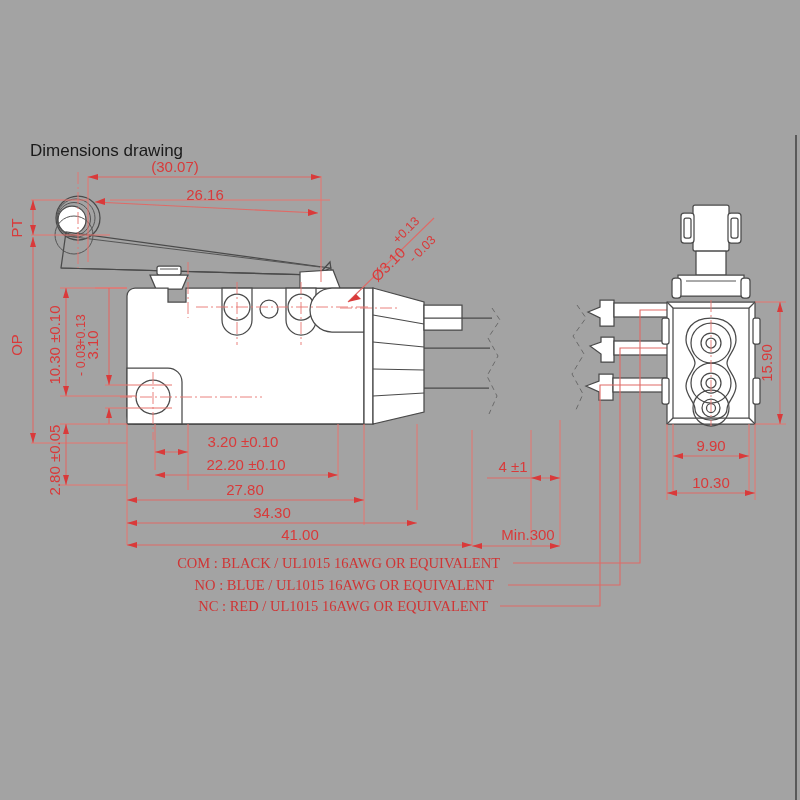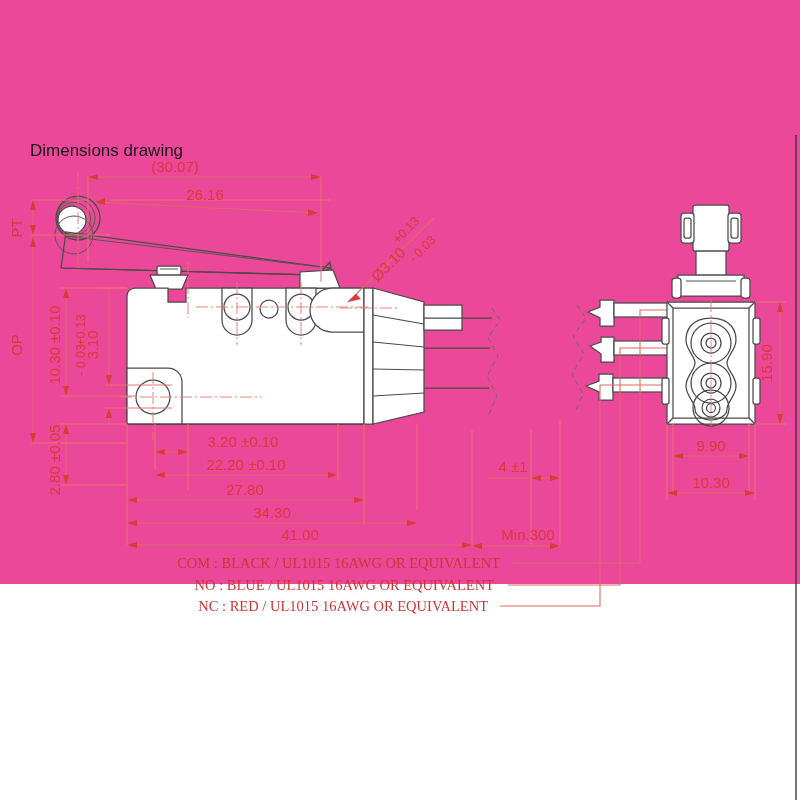--- a/index.html
+++ b/index.html
@@ -1,18 +1,18 @@
 <!DOCTYPE html>
 <html><head>
 <meta charset="utf-8">
 <style>
   html,body{margin:0;padding:0;background:#ffffff;}
   body{width:800px;height:800px;overflow:hidden;
        font-family:"Liberation Sans",sans-serif;}
-  #stage{position:relative;width:800px;height:584px;background:#ec4899;}
+  #stage{position:relative;width:800px;height:800px;background:#a3a3a3;}
   svg{display:block;}
   .ttl{font-family:"Liberation Sans",sans-serif;font-size:17px;fill:#1a1a1a;}
   .dim{font-family:"Liberation Sans",sans-serif;font-size:15px;fill:#d93a3a;}
   .dimsm{font-family:"Liberation Sans",sans-serif;font-size:12.5px;fill:#d93a3a;}
   .leg{font-family:"Liberation Serif",serif;font-size:14.5px;fill:#cf3535;}
   .rl{stroke:#e8756f;stroke-width:1;fill:none;}
   .rl2{stroke:#e06a66;stroke-width:1.1;fill:none;}
   .ol{stroke:#4a4a4a;stroke-width:1.25;fill:none;}
   .olt{stroke:#555;stroke-width:1;fill:none;}
   .olf{stroke:#4a4a4a;stroke-width:1.25;fill:#ffffff;}

